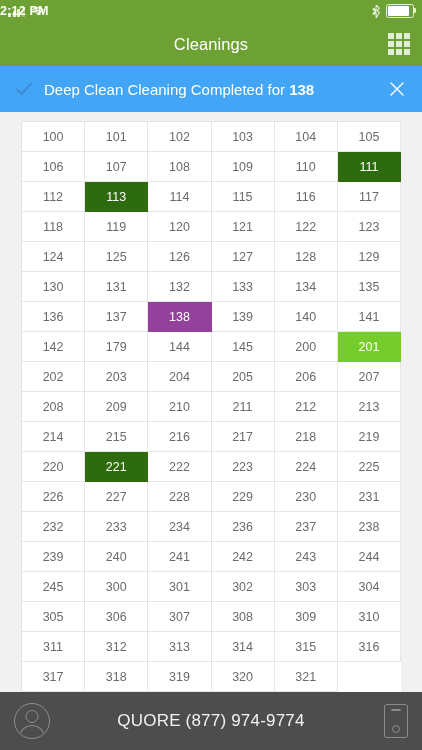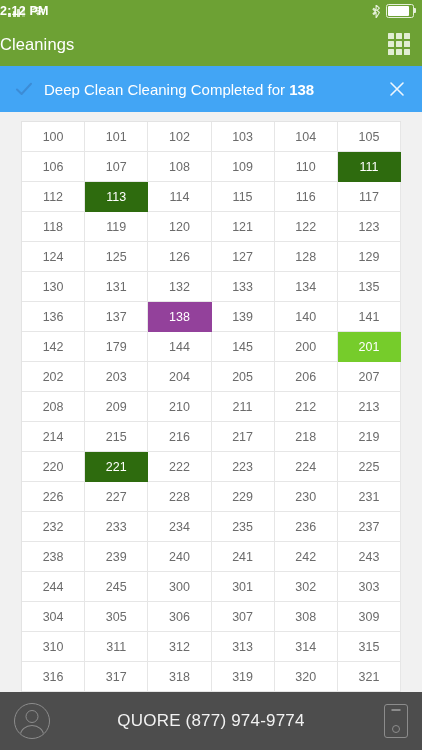--- a/index.html
+++ b/index.html
@@ -25,21 +25,21 @@
     font-size:12.5px;font-weight:bold;color:#fff;letter-spacing:.2px;line-height:22px;}
   .sb-right{margin-left:auto;display:flex;align-items:center;gap:6px;}
   .bt{width:8px;height:13px;}
   .battery{width:26px;height:12px;border:1.2px solid #e6f0da;border-radius:2.5px;position:relative;}
   .battery::after{content:"";position:absolute;right:-3.2px;top:3.4px;width:2px;height:5px;
     background:#e6f0da;border-radius:0 1px 1px 0;}
   .battery i{position:absolute;left:1.2px;top:1.2px;bottom:1.2px;width:21px;background:#fff;border-radius:1px;display:block;}
 
   
   .navbar{height:44px;background:#6da134;display:flex;align-items:center;
-    justify-content:flex-start;position:relative;flex:0 0 44px;}
+    justify-content:center;position:relative;flex:0 0 44px;}
   .nav-title{color:#fff;font-size:16.5px;font-weight:400;letter-spacing:.1px;}
   .grid-icon{position:absolute;right:12px;top:50%;transform:translateY(-50%);
     width:22px;height:22px;display:grid;grid-template-columns:repeat(3,1fr);
     grid-template-rows:repeat(3,1fr);gap:2.5px;cursor:pointer;}
   .grid-icon span{background:#e2eed3;border-radius:.5px;display:block;}
 
   
   .banner{height:46px;background:#42a5f5;display:flex;align-items:center;
     padding:0 14px 0 14px;flex:0 0 46px;position:relative;}
   .banner .check{width:20px;height:20px;flex:0 0 20px;margin-right:10px;}
@@ -212,21 +212,20 @@
         <div class="cell">225</div>
         <div class="cell">226</div>
         <div class="cell">227</div>
         <div class="cell">228</div>
         <div class="cell">229</div>
         <div class="cell">230</div>
         <div class="cell">231</div>
         <div class="cell">232</div>
         <div class="cell">233</div>
         <div class="cell">234</div>
-        <div class="cell">235</div>
         <div class="cell">236</div>
         <div class="cell">237</div>
         <div class="cell">238</div>
         <div class="cell">239</div>
         <div class="cell">240</div>
         <div class="cell">241</div>
         <div class="cell">242</div>
         <div class="cell">243</div>
         <div class="cell">244</div>
         <div class="cell">245</div>

